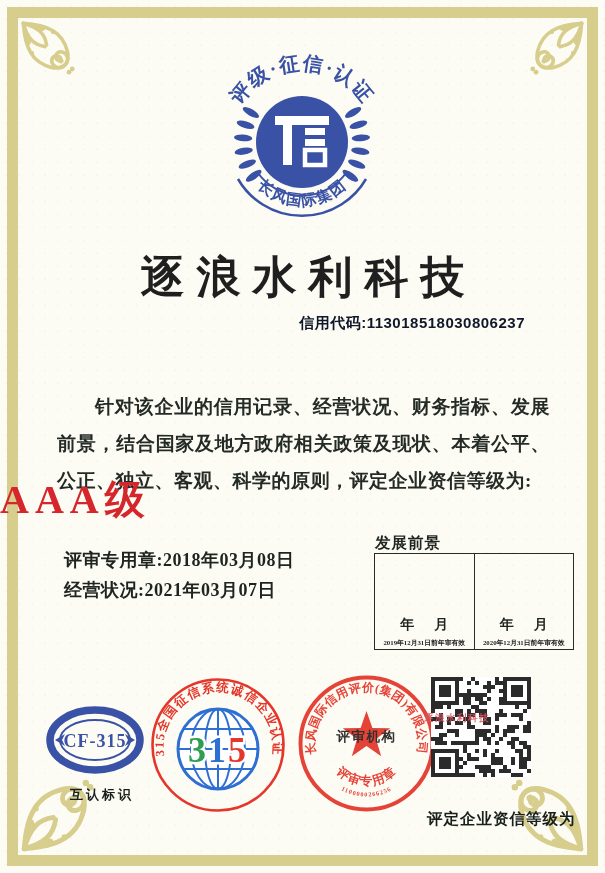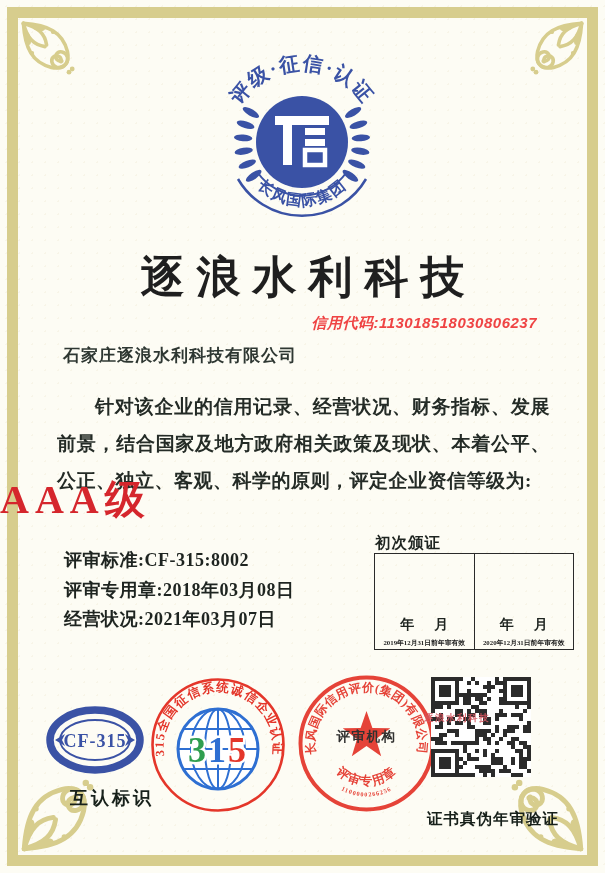--- a/index.html
+++ b/index.html
@@ -7,33 +7,33 @@
   .page{position:relative;width:605px;height:873px;background:#fdfcf4;overflow:hidden;}
   .page::before{content:"";position:absolute;inset:0;background-image:radial-gradient(#f1ecd9 1px,transparent 1px);background-size:13px 13px;opacity:.45;pointer-events:none;}
   .frame{position:absolute;inset:7px;border:11px solid var(--gold,#d7cd8d);pointer-events:none;}
   .corner{position:absolute;pointer-events:none;}
   .corner.tl{left:21px;top:21px;width:80px;height:80px;}
   .corner.tr{right:21px;top:21px;width:80px;height:80px;transform:scaleX(-1);}
   .corner.bl{left:21px;bottom:21px;width:108px;height:108px;transform:scaleY(-1);}
   .corner.br{right:21px;bottom:21px;width:108px;height:108px;transform:scale(-1,-1);}
   .seal-top{position:absolute;left:212px;top:54px;width:180px;height:186px;}
   .title{position:absolute;left:0;right:0;top:248px;text-align:center;font-family:"Liberation Sans","DejaVu Sans",sans-serif;font-weight:900;font-size:44px;letter-spacing:12px;text-indent:12px;color:var(--ink,#1f1f1f);}
-  .credit-code{position:absolute;right:68px;top:314px;font-family:"Liberation Sans","DejaVu Sans",sans-serif;font-weight:700;font-size:15px;color:#ef4444;letter-spacing:.5px;font-style:italic;}
+  .credit-code{position:absolute;right:80px;top:314px;font-family:"Liberation Sans","DejaVu Sans",sans-serif;font-weight:700;font-size:15px;color:#0f172a;letter-spacing:.5px;}
   .company{position:absolute;left:63px;top:344px;font-family:"Liberation Sans","DejaVu Sans",sans-serif;font-weight:700;font-size:17px;color:#2e3732;letter-spacing:1px;}
   .body-text{position:absolute;left:57px;right:55px;top:388px;font-size:19px;font-weight:700;line-height:37px;color:#242b26;text-align:justify;text-indent:2em;letter-spacing:.5px;}
   .rating{position:absolute;left:0;right:0;top:472px;font-size:40px;font-weight:800;letter-spacing:6px;color:var(--rating-red,#d5262c);}
   .fields{position:absolute;left:64px;top:546px;font-size:18px;font-weight:700;line-height:29.5px;color:#1e2420;letter-spacing:.5px;}
   .annual-label{position:absolute;left:375px;top:533px;font-size:15.5px;font-weight:700;color:#1e2420;letter-spacing:1px;}
   .annual-table{position:absolute;left:374px;top:553px;width:198px;height:95px;border:1.5px solid #2a2a2a;display:flex;background:transparent;}
   .annual-cell{flex:1;position:relative;}
   .annual-cell + .annual-cell{border-left:1.5px solid #2a2a2a;}
   .ym{position:absolute;bottom:15px;left:0;right:0;display:flex;justify-content:center;gap:20px;font-size:14px;font-weight:700;color:#1e2420;}
   .note{position:absolute;bottom:1px;left:0;right:0;text-align:center;font-size:6.8px;font-weight:700;color:#222;white-space:nowrap;}
   .cf315{position:absolute;left:45px;top:705px;width:100px;height:70px;}
-  .caption-left{position:absolute;left:70px;top:786px;font-size:18px;font-weight:700;letter-spacing:3px;color:#17201a;}
+  .caption-left{position:absolute;left:70px;top:786px;font-size:13px;font-weight:700;letter-spacing:3px;color:#17201a;}
   .globe{position:absolute;left:150px;top:677px;width:137px;height:137px;}
   .red-seal{position:absolute;left:295px;top:672px;width:143px;height:143px;opacity:.93;}
   .qr{position:absolute;left:431px;top:677px;width:100px;height:100px;}
   .qr-overlay{position:absolute;left:410px;top:712px;width:94px;text-align:center;font-size:9.5px;font-weight:700;letter-spacing:1.5px;color:#d4555f;opacity:.9;}
   .caption-right{position:absolute;left:427px;top:809px;font-size:15.5px;font-weight:700;letter-spacing:1px;color:#17201a;}
   svg text{font-family:"Liberation Serif","DejaVu Serif",serif;}
 </style>
 </head>
 <body>
 
@@ -106,31 +106,29 @@
     </g>
     <path d="M 26,125 A 74,74 0 0 0 154,125" fill="none" stroke="var(--seal-blue,#3a52a5)" stroke-width="2.5"></path>
     <path d="M 46,119 A 54,54 0 0 0 134,119" fill="none" stroke="var(--seal-blue,#3a52a5)" stroke-width="2"></path>
     <text font-size="15.5" font-weight="700" fill="var(--seal-blue,#3a52a5)" letter-spacing="1">
       <textPath href="#arcBanner" startOffset="50%" text-anchor="middle">长风国际集团</textPath>
     </text>
   </svg>
 
   <div class="title">逐浪水利科技</div>
   <div class="credit-code">信用代码:113018518030806237</div>
-  <div class="company">石家庄逐浪水利科技有限公司</div>
   <div class="body-text">针对该企业的信用记录、经营状况、财务指标、发展前景，结合国家及地方政府相关政策及现状、本着公平、公正、独立、客观、科学的原则，评定企业资信等级为:</div>
   <div class="rating">AAA级</div>
 
   <div class="fields">
-    <div>评审标准:CF-315:8002</div>
     <div>评审专用章:2018年03月08日</div>
     <div>经营状况:2021年03月07日</div>
   </div>
 
-  <div class="annual-label">初次颁证</div>
+  <div class="annual-label">发展前景</div>
   <div class="annual-table">
     <div class="annual-cell">
       <div class="ym">
         <span>年</span>
         <span>月</span>
       </div>
       <div class="note">2019年12月31日前年审有效</div>
     </div>
     <div class="annual-cell">
       <div class="ym">
@@ -487,15 +485,15 @@
       <rect x="32" y="96" width="4" height="4" fill="#2b2b2b"></rect>
       <rect x="36" y="96" width="4" height="4" fill="#2b2b2b"></rect>
       <rect x="40" y="96" width="4" height="4" fill="#2b2b2b"></rect>
       <rect x="52" y="96" width="4" height="4" fill="#2b2b2b"></rect>
       <rect x="60" y="96" width="4" height="4" fill="#2b2b2b"></rect>
       <rect x="80" y="96" width="4" height="4" fill="#2b2b2b"></rect>
       <rect x="84" y="96" width="4" height="4" fill="#2b2b2b"></rect>
       <rect x="88" y="96" width="4" height="4" fill="#2b2b2b"></rect>
     </svg>
   <div class="qr-overlay">逐浪水利科技</div>
-  <div class="caption-right">证书真伪年审验证</div>
+  <div class="caption-right">评定企业资信等级为</div>
 
 </div>
 
 </body></html>

